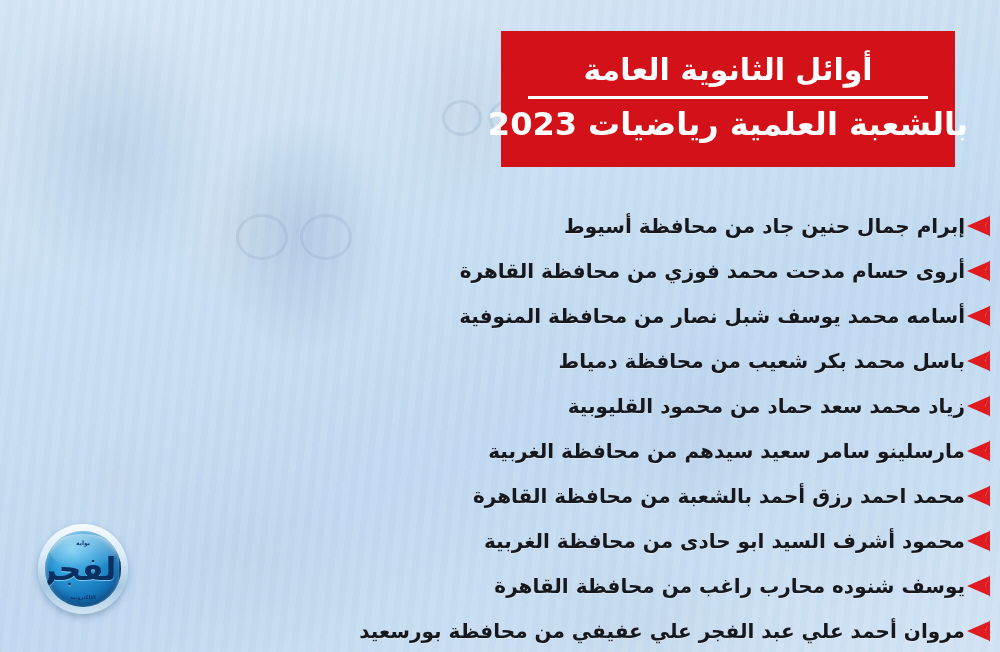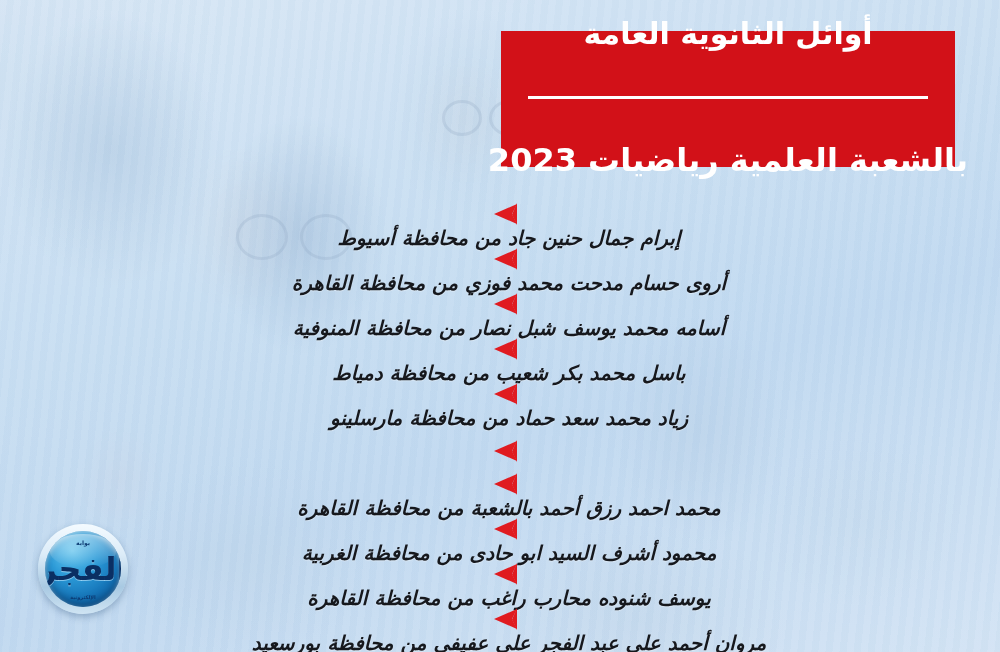--- a/index.html
+++ b/index.html
@@ -57,21 +57,20 @@
 
   
   .banner {
     position:absolute;
     left:501px; top:31px;
     width:454px; height:136px;
     background:#d21118;
     display:flex; flex-direction:column;
     align-items:center; justify-content:center;
     padding:6px 14px 8px;
-    gap:36px;
   }
   .banner-line1, .banner-line2 {
     color:#ffffff;
     font-family:"DejaVu Sans", sans-serif;
     font-weight:bold;
     text-align:center;
     white-space:nowrap;
     direction:rtl;
     line-height:1.12;
   }
@@ -88,25 +87,24 @@
   .list {
     position:absolute;
     left:0; right:0;
     top:203px;
     padding-inline-end:10px;
     display:flex; flex-direction:column;
   }
   .row {
     height:45px;
     display:flex;
-    flex-direction:column;          
+    flex-direction:row;          
     align-items:center;
-    justify-content:center;
+    justify-content:flex-start;
     padding-inline-end:8px;
-    font-style:italic;
   }
   .bullet {
     flex:none;
     width:26px; height:24px;
     margin-inline-start:9px;
     display:block;
   }
   .row-text {
     color:#16181d;
     font-family:"DejaVu Sans", sans-serif;
@@ -227,28 +225,29 @@
         <path d="M25 2 L2 12 L25 22 L20 12 Z" fill="#e01b20"></path>
       </svg>
       <span class="row-text">باسل محمد بكر شعيب من محافظة دمياط</span>
     </div>
 
     <div class="row">
       <svg class="bullet" viewBox="0 0 26 24">
         <path d="M25 1 L25 23 L20 12.5 Z" fill="#e01b20"></path>
         <path d="M25 2 L2 12 L25 22 L20 12 Z" fill="#e01b20"></path>
       </svg>
-      <span class="row-text">زياد محمد سعد حماد من محافظة مارسلينو</span>
-    </div>
-
-    <div class="row">
-      <svg class="bullet" viewBox="0 0 26 24">
-        <path d="M25 1 L25 23 L20 12.5 Z" fill="#e01b20"></path>
-        <path d="M25 2 L2 12 L25 22 L20 12 Z" fill="#e01b20"></path>
-      </svg>
+      <span class="row-text">زياد محمد سعد حماد من محمود القليوبية</span>
+    </div>
+
+    <div class="row">
+      <svg class="bullet" viewBox="0 0 26 24">
+        <path d="M25 1 L25 23 L20 12.5 Z" fill="#e01b20"></path>
+        <path d="M25 2 L2 12 L25 22 L20 12 Z" fill="#e01b20"></path>
+      </svg>
+      <span class="row-text">مارسلينو سامر سعيد سيدهم من محافظة الغربية</span>
     </div>
 
     <div class="row">
       <svg class="bullet" viewBox="0 0 26 24">
         <path d="M25 1 L25 23 L20 12.5 Z" fill="#e01b20"></path>
         <path d="M25 2 L2 12 L25 22 L20 12 Z" fill="#e01b20"></path>
       </svg>
       <span class="row-text">محمد احمد رزق أحمد بالشعبة من محافظة القاهرة</span>
     </div>
 

